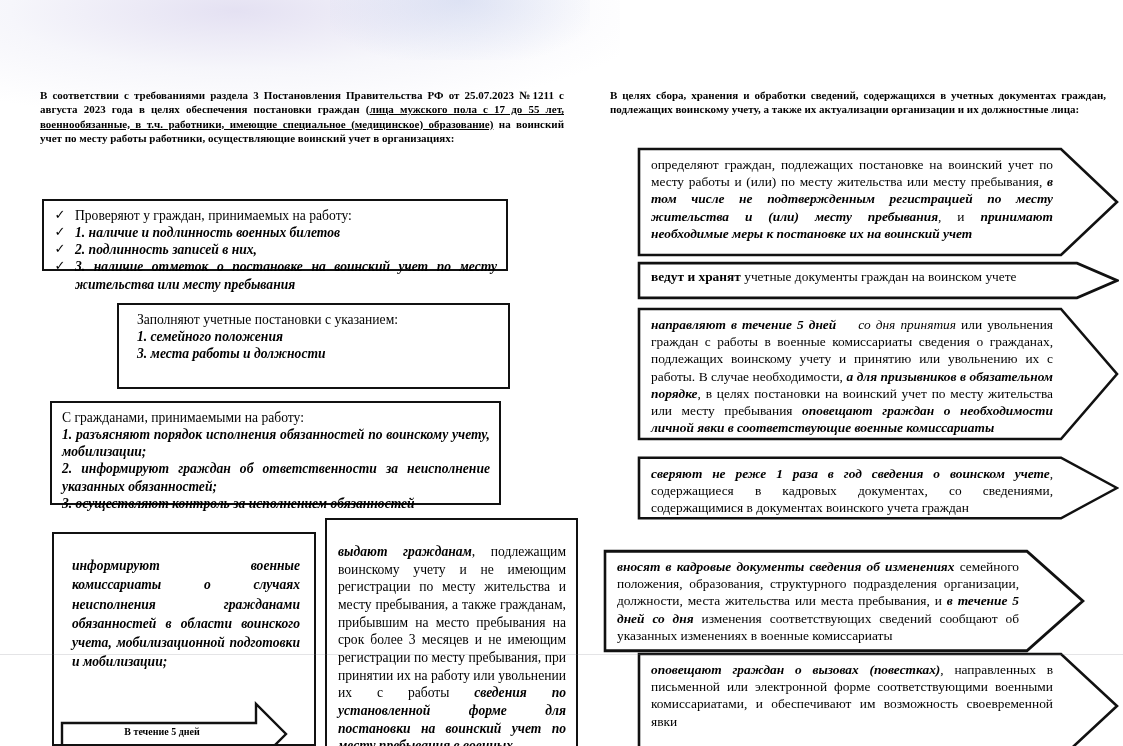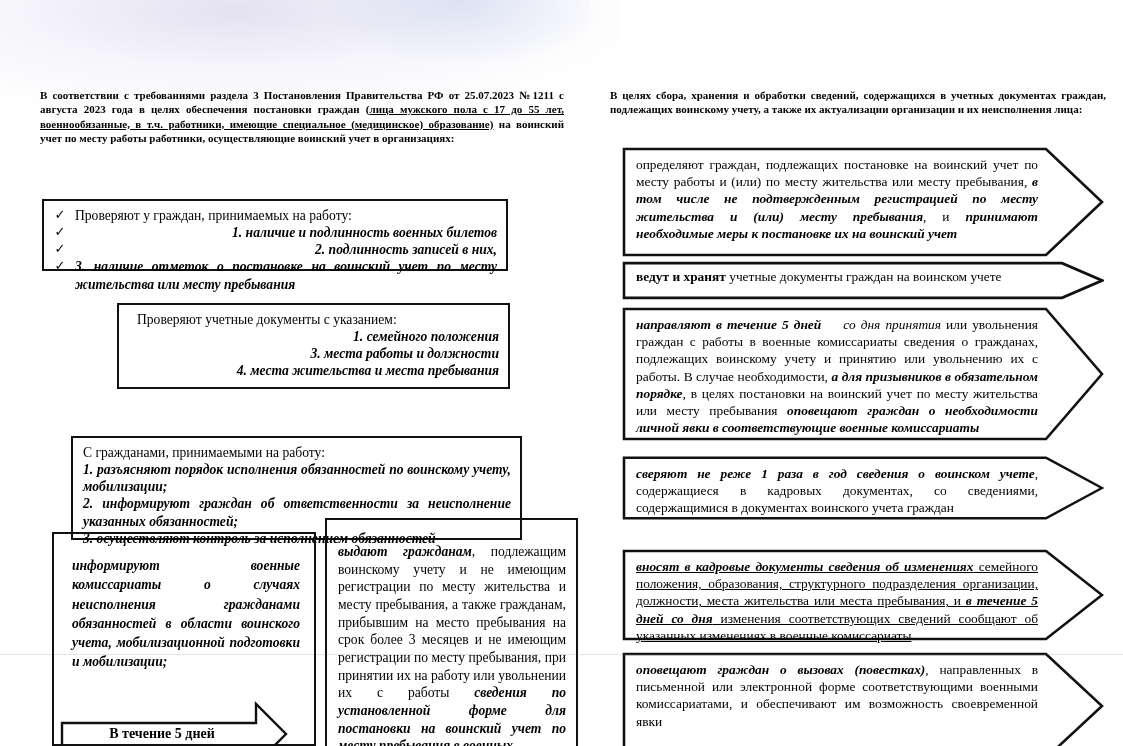--- a/index.html
+++ b/index.html
@@ -34,21 +34,21 @@
   }
   .page {
     position: absolute;
     inset: 0;
     z-index: 1;
   }
 
   
   .bold { font-weight: bold; }
   .i { font-style: italic; padding-left: 17px; }
-  .bi { font-weight: bold; font-style: italic; text-align: right; }
+  .bi { font-weight: bold; font-style: italic; }
   .u { text-decoration: underline; }
   .just { text-align: justify; text-align-last: left; }
 
   
   .col-head {
     position: absolute;
     font-weight: bold;
     font-size: 11px;
     line-height: 1.30;
     text-align: justify;
@@ -85,20 +85,21 @@
     font-size: 13px;
     line-height: 1.26;
     text-align: center;
   }
   .tick-text { flex: 1 1 auto; }
 
   
   .chev {
     position: absolute;
     box-sizing: border-box;
+    margin-left: 15px;
   }
   .chev .chev-svg {
     position: absolute;
     inset: 0;
     width: 100%;
     height: 100%;
     display: block;
   }
   .chev .chev-body {
     position: relative;
@@ -117,21 +118,21 @@
     width: 230px;
     height: 60px;
   }
   #flow-arrow svg { display: block; width: 100%; height: 100%; }
   #flow-arrow .flow-label {
     position: absolute;
     left: 0; right: 26px;
     top: 26px;
     text-align: center;
     font-weight: bold;
-    font-size: 14px;
+    font-size: 10px;
     white-space: nowrap;
   }
 
   
   .seam {
     position: absolute;
     left: 0;
     width: 1123px;
     height: 1px;
     background: rgba(120,120,130,0.20);
@@ -167,28 +168,27 @@
       </div>
       <div class="tick-row">
         <span class="tick">✓</span>
         <span class="tick-text bi just">3. наличие отметок о постановке на воинский учет по месту жительства или месту пребывания</span>
       </div>
     </div>
   </div>
 
   <div class="boxed" id="box-fill" style="left:117px; top:303px; width:393px; height:86px;">
     <div class="inner" style="padding-left:18px;">
-      <p>Проверяют учетные документы с указанием:</p>
+      <p>Заполняют учетные постановки с указанием:</p>
       <p class="bi">1. семейного положения</p>
       <p class="bi">3. места работы и должности</p>
-      <p class="bi">4. места жительства и места пребывания</p>
-    </div>
-  </div>
-
-  <div class="boxed" id="box-citizens" style="left:71px; top:401px; width:451px; height:104px;margin-top:35px;">
+    </div>
+  </div>
+
+  <div class="boxed" id="box-citizens" style="left:50px; top:401px; width:451px; height:104px;">
     <div class="inner">
       <p>С гражданами, принимаемыми на работу:</p>
       <p class="bi just">1. разъясняют порядок исполнения обязанностей по воинскому учету, мобилизации;</p>
       <p class="bi just">2. информируют граждан об ответственности за неисполнение указанных обязанностей;</p>
       <p class="bi just">3. осуществляют контроль за исполнением обязанностей</p>
     </div>
   </div>
 
   <div class="boxed" id="box-inform" style="left:52px; top:532px; width:264px; height:214px;">
     <div class="inner" style="padding:22px 14px 0 18px;">
@@ -202,21 +202,21 @@
     </div>
   </div>
 
   <div id="flow-arrow">
     <svg viewBox="0 0 230 60" preserveAspectRatio="none" aria-hidden="true">
       <path d="M2,58 L2,23 L196,23 L196,4 L226,34 L208,52" fill="none" stroke="#111" stroke-width="2.4" stroke-linejoin="miter"></path>
     </svg>
     <div class="flow-label">В течение 5 дней</div>
   </div>
 
-  <div class="col-head" id="head-right">В целях сбора, хранения и обработки сведений, содержащихся в учетных документах граждан, подлежащих воинскому учету, а также их актуализации организации и их неисполнения лица:</div>
+  <div class="col-head" id="head-right">В целях сбора, хранения и обработки сведений, содержащихся в учетных документах граждан, подлежащих воинскому учету, а также их актуализации организации и их должностные лица:</div>
 
   <div class="chev" style="left:622px; top:147px; width:482px; height:110px;">
     <svg class="chev-svg" viewBox="0 0 482 110" preserveAspectRatio="none" aria-hidden="true">
       <path d="M2,2 L424,2 L480,55 L424,108 L2,108 Z" fill="none" stroke="#111" stroke-width="2.6" stroke-linejoin="miter"></path>
     </svg>
     <div class="chev-body">
       <span>определяют граждан, подлежащих постановке на воинский учет по месту работы и (или) по месту жительства или месту пребывания, </span><span class="bi">в том числе не подтвержденным регистрацией по месту жительства и (или) месту пребывания</span><span>, и </span><span class="bi">принимают необходимые меры к постановке их на воинский учет</span>
     </div>
   </div>
 
@@ -240,21 +240,21 @@
 
   <div class="chev" style="left:622px; top:456px; width:482px; height:64px;">
     <svg class="chev-svg" viewBox="0 0 482 72" preserveAspectRatio="none" aria-hidden="true">
       <path d="M2,2 L424,2 L480,36 L424,70 L2,70 Z" fill="none" stroke="#111" stroke-width="2.6" stroke-linejoin="miter"></path>
     </svg>
     <div class="chev-body">
       <span class="bi">сверяют не реже 1 раза в год сведения о воинском учете</span><span>, содержащиеся в кадровых документах, со сведениями, содержащимися в документах воинского учета граждан</span>
     </div>
   </div>
 
-  <div class="chev" style="left:622px; top:549px; width:482px; height:92px;text-decoration:underline;">
+  <div class="chev" style="left:588px; top:549px; width:482px; height:104px;">
     <svg class="chev-svg" viewBox="0 0 482 92" preserveAspectRatio="none" aria-hidden="true">
       <path d="M2,2 L424,2 L480,46 L424,90 L2,90 Z" fill="none" stroke="#111" stroke-width="2.6" stroke-linejoin="miter"></path>
     </svg>
     <div class="chev-body">
       <span class="bi">вносят в кадровые документы сведения об изменениях</span><span> семейного положения, образования, структурного подразделения организации, должности, места жительства или места пребывания, и </span><span class="bi">в течение 5 дней со дня</span><span> изменения соответствующих сведений сообщают об указанных изменениях в военные комиссариаты</span>
     </div>
   </div>
 
   <div class="chev" style="left:622px; top:652px; width:482px; height:108px;">
     <svg class="chev-svg" viewBox="0 0 482 108" preserveAspectRatio="none" aria-hidden="true">

